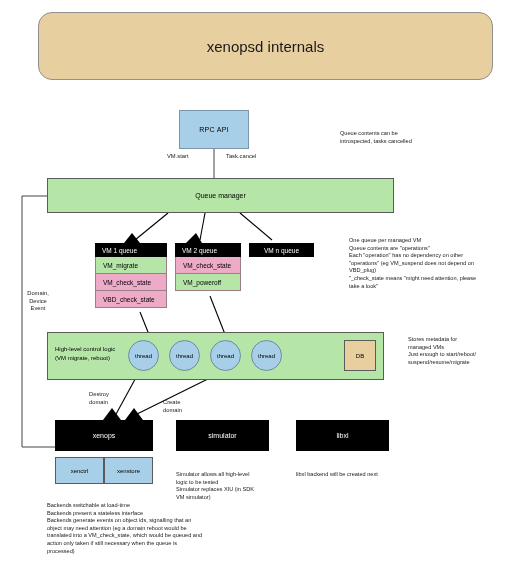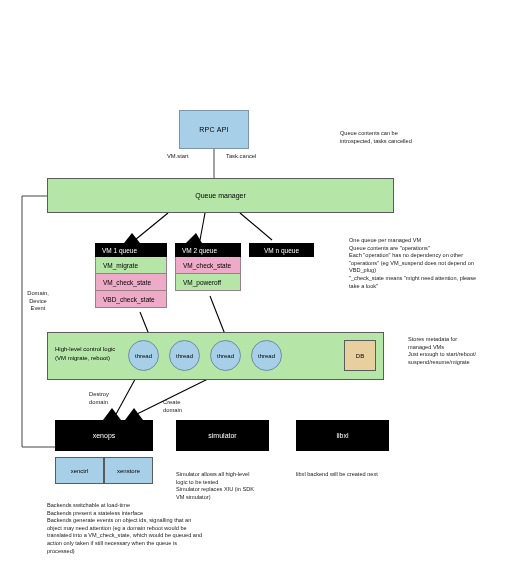--- a/index.html
+++ b/index.html
@@ -132,20 +132,21 @@
 
     <line x1="210" y1="296" x2="228" y2="342" stroke="#000" stroke-width="1.1"></line>
     <polygon points="221,340 234,340 228,350" fill="#000"></polygon>
 
     <line x1="139" y1="372" x2="115" y2="416" stroke="#000" stroke-width="1.1"></line>
     <line x1="222" y1="372" x2="133" y2="416" stroke="#000" stroke-width="1.1"></line>
     <polygon points="103,420 121,420 112,408" fill="#000"></polygon>
     <polygon points="125,420 143,420 134,408" fill="#000"></polygon>
   </svg>
 
+  <div class="abs ctr" id="title-banner">xenopsd internals</div>
 
   <div class="abs ctr" id="rpc-api">RPC API</div>
 
   <div class="abs edge-label" id="lbl-vmstart">VM.start</div>
   <div class="abs edge-label" id="lbl-taskcancel">Task.cancel</div>
 
   <div class="abs ctr" id="queue-manager">Queue manager</div>
 
   <div class="abs note" id="note-queue-contents">Queue contents can be
 introspected, tasks cancelled</div>

